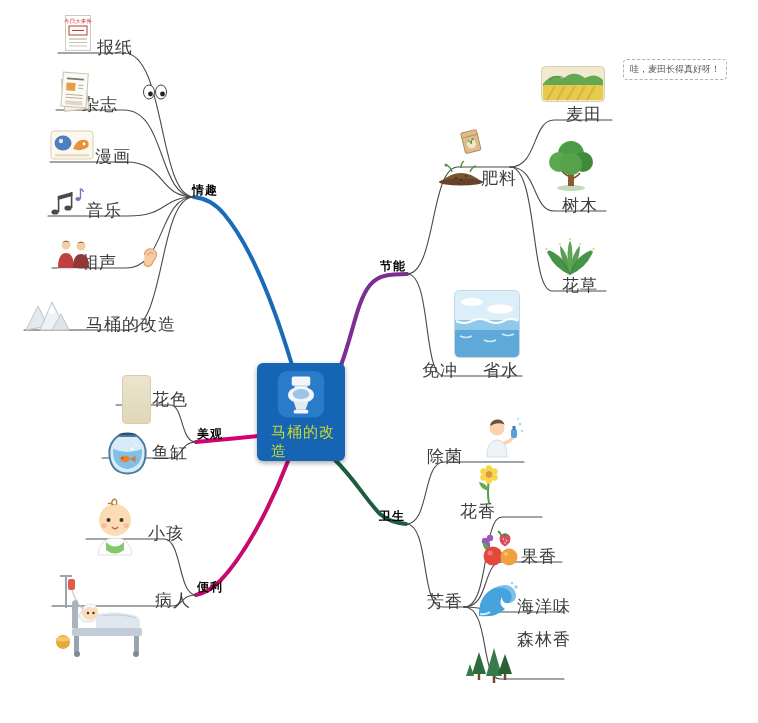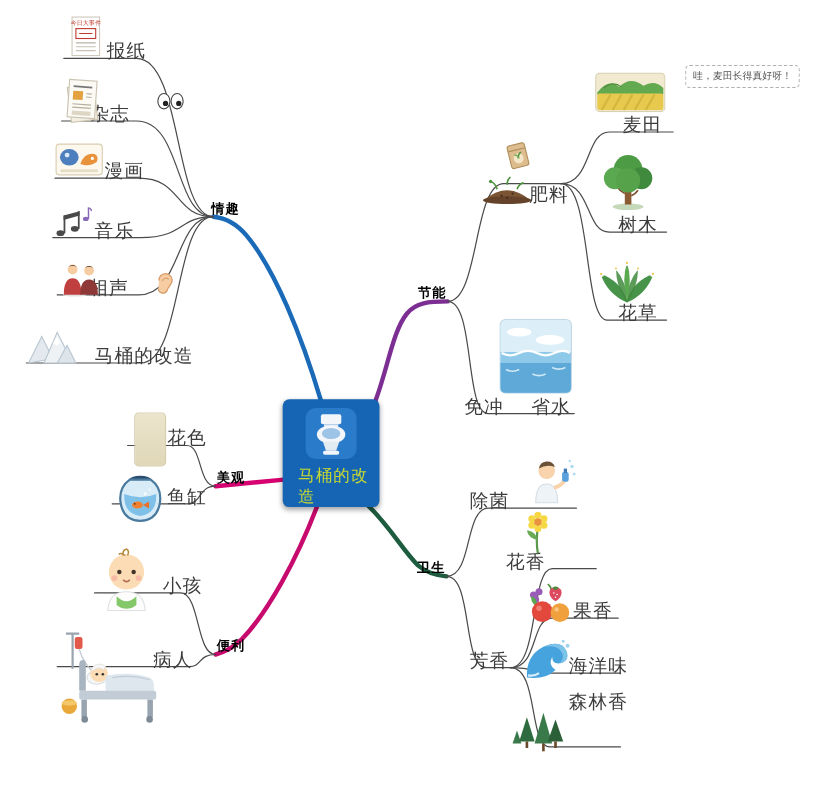--- a/index.html
+++ b/index.html
@@ -347,21 +347,21 @@
     <path d="M13 9 Q3 16 4.5 29 Q6.5 46 22.5 46.5 Q38.5 46 40.5 29 Q42 16 32 9 Z" fill="#d8ecf8" stroke="#4a7a9e" stroke-width="2"></path>
     <path d="M8 22 Q22.5 28 37 22 Q38 40 22.5 42 Q7 40 8 22 Z" fill="#7fc0e8"></path>
     <ellipse cx="20" cy="32" rx="5" ry="3.2" fill="#f08030"></ellipse>
     <path d="M25 32 l5.5 -3.2 v6.4 z" fill="#e8702a"></path>
     <circle cx="17.5" cy="31" r="0.8" fill="#5a2a10"></circle>
     <circle cx="27" cy="22" r="1.4" fill="#fff" opacity="0.8"></circle>
     <circle cx="31" cy="18" r="1" fill="#fff" opacity="0.8"></circle>
   </svg>
 
   <span class="leaf" style="left:148px;top:523px">小孩</span>
-  <span class="leaf" style="left:139px;top:590px">病人</span>
+  <span class="leaf" style="left:155px;top:590px">病人</span>
 
   <svg class="icon" style="left:88px;top:498px" width="54" height="58" viewBox="0 0 54 58">
     <path d="M10 57 q1 -17 17 -17 q16 0 17 17 z" fill="#fdfdfd" stroke="#e0e0e0"></path>
     <path d="M18 44 q9 9 18 0 v8 q-9 7 -18 0 z" fill="#84c86a"></path>
     <circle cx="27" cy="22" r="16" fill="#fbdcb4"></circle>
     <path d="M24 7 q-1 -5 3 -6 M28 7 q2 -4 -1 -6 M26 7 q-4 -3 -6 -1" stroke="#b8863a" stroke-width="1.4" fill="none"></path>
     <circle cx="20.5" cy="22" r="2" fill="#42342a"></circle>
     <circle cx="33.5" cy="22" r="2" fill="#42342a"></circle>
     <circle cx="16" cy="27.5" r="2.6" fill="#f6b0a0" opacity="0.75"></circle>
     <circle cx="38" cy="27.5" r="2.6" fill="#f6b0a0" opacity="0.75"></circle>

